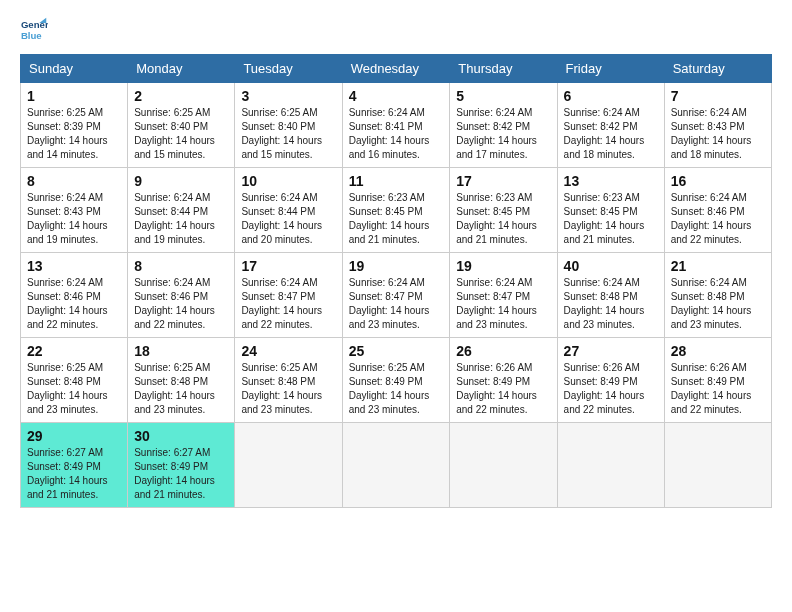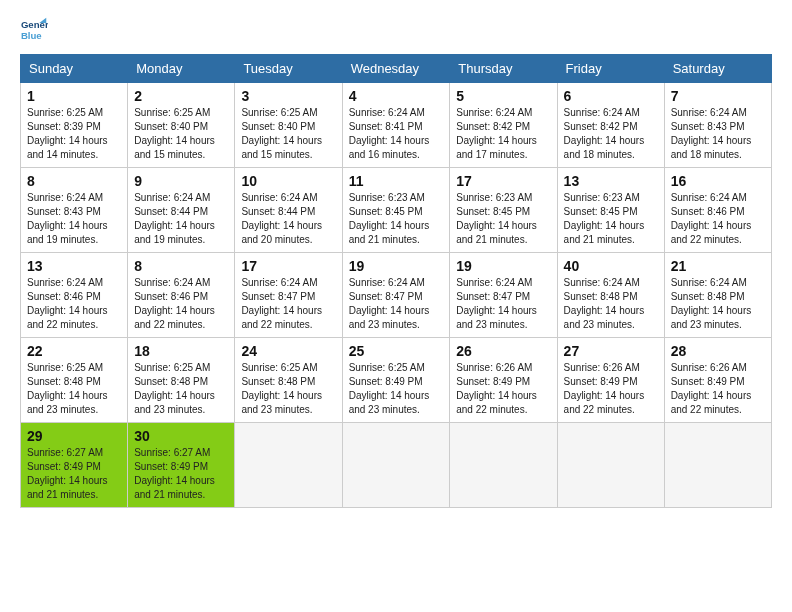--- a/index.html
+++ b/index.html
@@ -53,21 +53,21 @@
     }
     .calendar td {
       border: 1px solid #ccc;
       vertical-align: top;
       padding: 5px 6px;
       width: 108px;
       min-height: 80px;
       background: #fff;
     }
     .calendar tr:last-child td {
-      background: #84cc16;
+      background: #5eead4;
     }
     .day-number {
       font-size: 14px;
       font-weight: bold;
       color: #111;
       display: block;
       margin-bottom: 2px;
     }
     .day-info {
       font-size: 10px;

